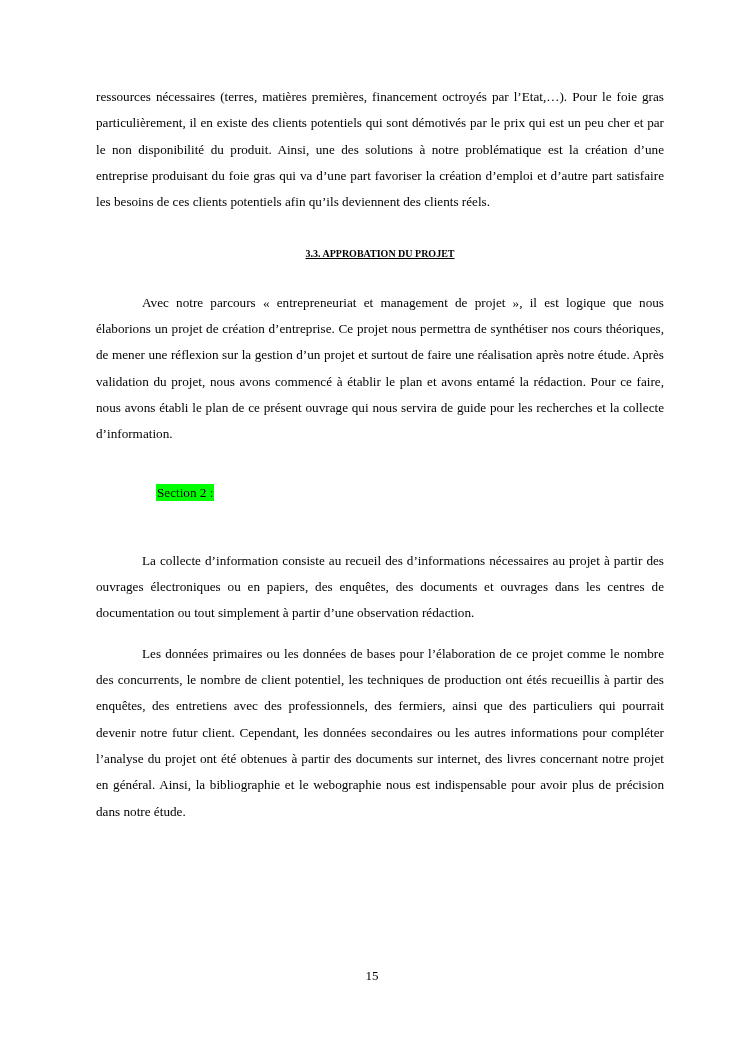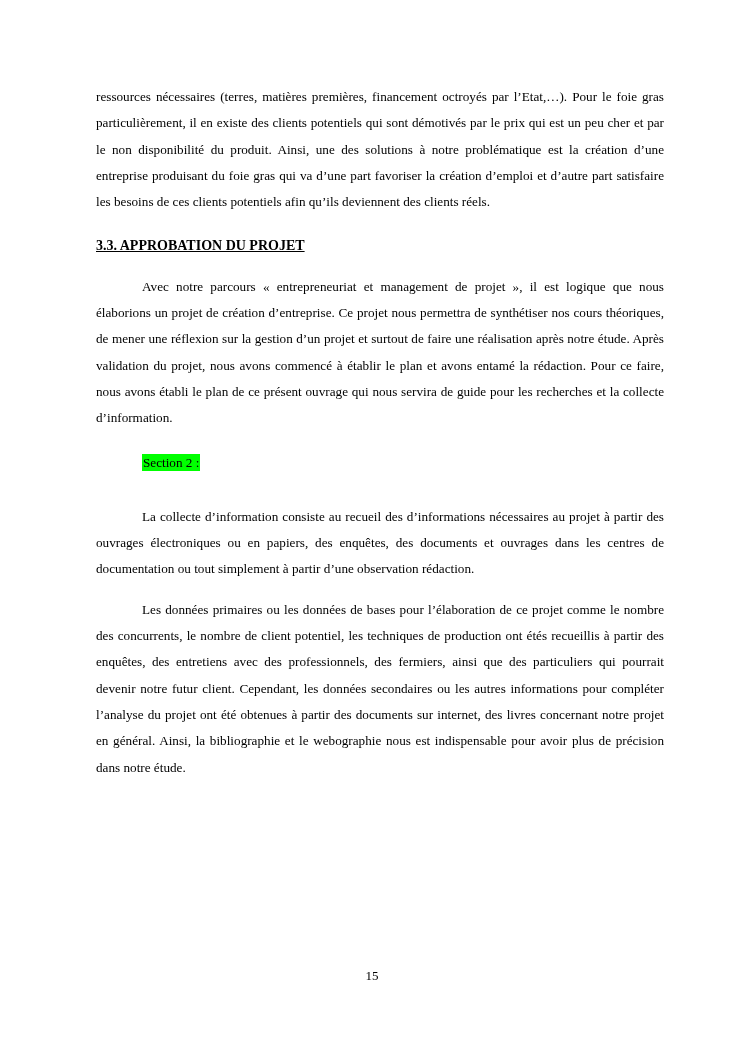--- a/index.html
+++ b/index.html
@@ -27,31 +27,31 @@
     margin: 0 0 0 0;
     font-size: 13.2px;
     line-height: 26.3px;
     text-align: justify;
     text-justify: inter-word;
   }
   p.indent {
     text-indent: 46px;
   }
   .heading {
-    font-size: 14px;
+    font-size: 10px;
     font-weight: bold;
     text-decoration: underline;
     line-height: 26.3px;
-    margin: 0;
-    text-align: left;
+    margin: 8px;
+    text-align: center;
   }
   .gap-sm { height: 14px; }
   .gap-md { height: 18px; }
   .highlight-line {
-    margin: 0;
+    margin: 14px;
     padding-left: 46px;
     line-height: 26.3px;
     font-size: 13.2px;
   }
   .hl {
     background: #00ff00;
     color: #000;
     padding: 1px 1px;
   }
   .footer {

